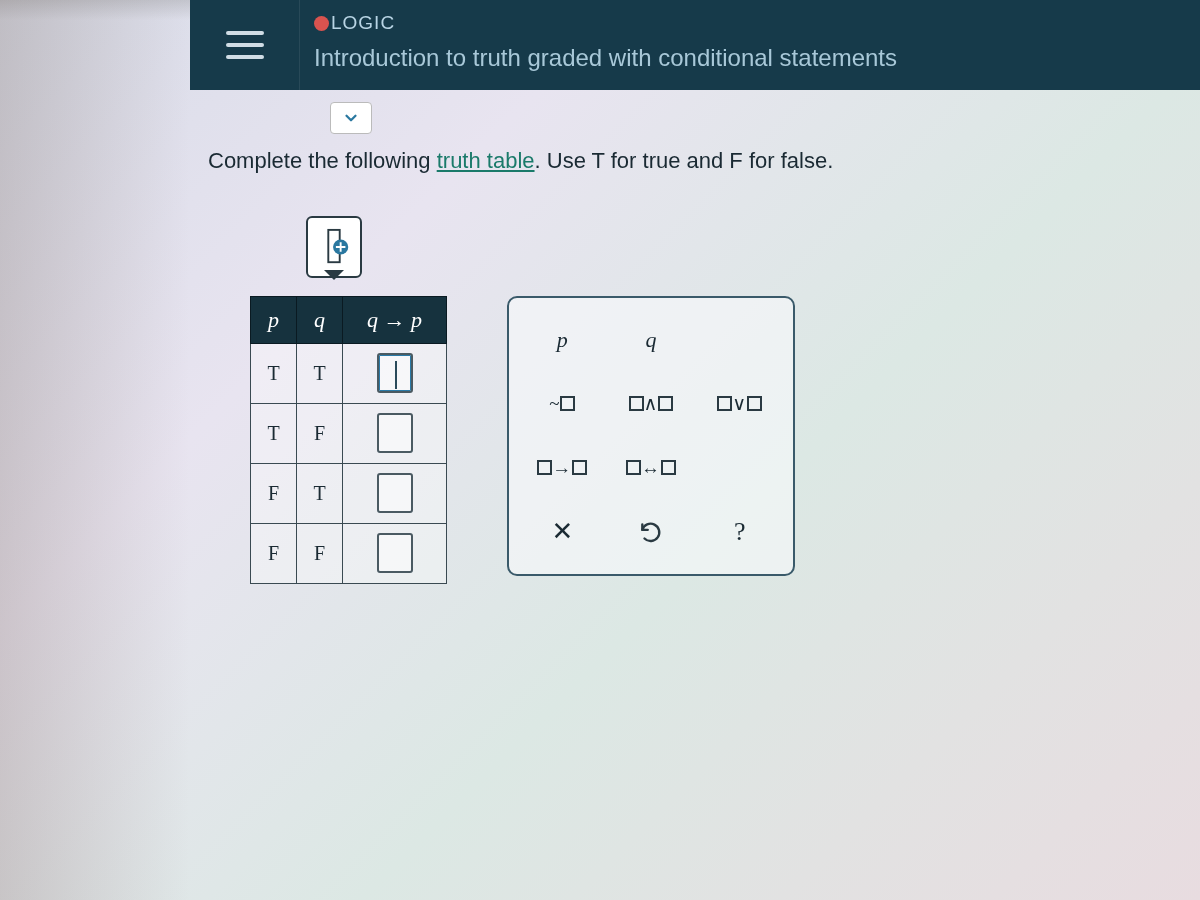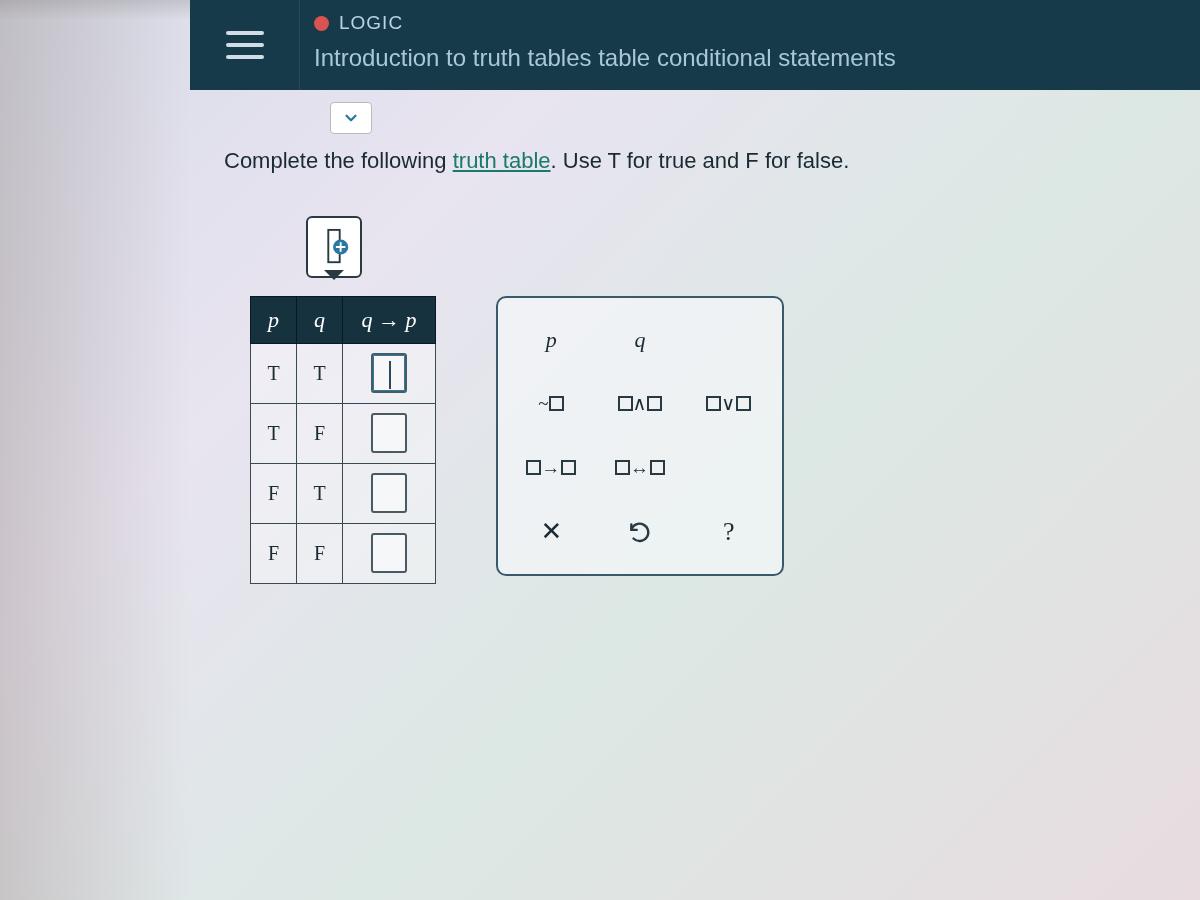--- a/index.html
+++ b/index.html
@@ -49,21 +49,21 @@
     height: 4px;
     background: #d0dde6;
     border-radius: 2px;
   }
   .header-text {
     padding: 12px 14px 0 14px;
   }
   .logic-line {
     display: flex;
     align-items: center;
-    gap: 10px;
+    gap: 2px;
     font-size: 19px;
     letter-spacing: 1px;
     color: #b8d4e4;
   }
   .red-dot {
     width: 15px; height: 15px;
     border-radius: 50%;
     background: #d9534f;
   }
   .subtitle {
@@ -87,21 +87,21 @@
     justify-content: center;
     margin-left: 140px;
     margin-bottom: 12px;
     cursor: pointer;
   }
   .chevron-btn svg { width: 18px; height: 18px; }
   .instructions {
     font-size: 22px;
     color: #1a2a33;
     line-height: 1.35;
-    margin-left: 34px;
+    margin-left: 18px;
     margin-right: 40px;
     margin-bottom: 40px;
   }
   .instructions .link {
     color: #1a7a6a;
     text-decoration: underline;
     cursor: pointer;
   }
   .tooltip-box {
     width: 56px;
@@ -142,21 +142,21 @@
     color: #fff;
     font-style: italic;
     font-family: "Times New Roman", serif;
     font-weight: normal;
     font-size: 22px;
     padding: 10px 0;
     border: 1px solid #0a1a22;
     text-align: center;
   }
   table.truth th.pcol, table.truth th.qcol { width: 46px; }
-  table.truth th.expcol { width: 93px; margin-top: 28px; }
+  table.truth th.expcol { width: 104px; margin-top: 28px; }
   table.truth td {
     border: 1px solid #3a4a52;
     text-align: center;
     font-size: 20px;
     font-family: "Times New Roman", serif;
     height: 60px;
     color: #1a2a33;
   }
   .answer-cell {
     width: 36px;
@@ -236,21 +236,21 @@
       <span></span>
         <span></span>
         <span></span>
     </div>
   </div>
   <div class="header-text">
     <div class="logic-line">
       <div class="red-dot"></div>
       <span>LOGIC</span>
     </div>
-    <div class="subtitle">Introduction to truth tables table conditional statements</div>
+    <div class="subtitle">Introduction to truth graded with conditional statements</div>
   </div>
 </div>
 
 <div class="content">
   <div class="chevron-btn">
     <svg viewBox="0 0 24 24">
       <path d="M6 9l6 6 6-6" fill="none" stroke="#2a78a0" stroke-width="3" stroke-linecap="round" stroke-linejoin="round"></path>
     </svg>
   </div>
 

